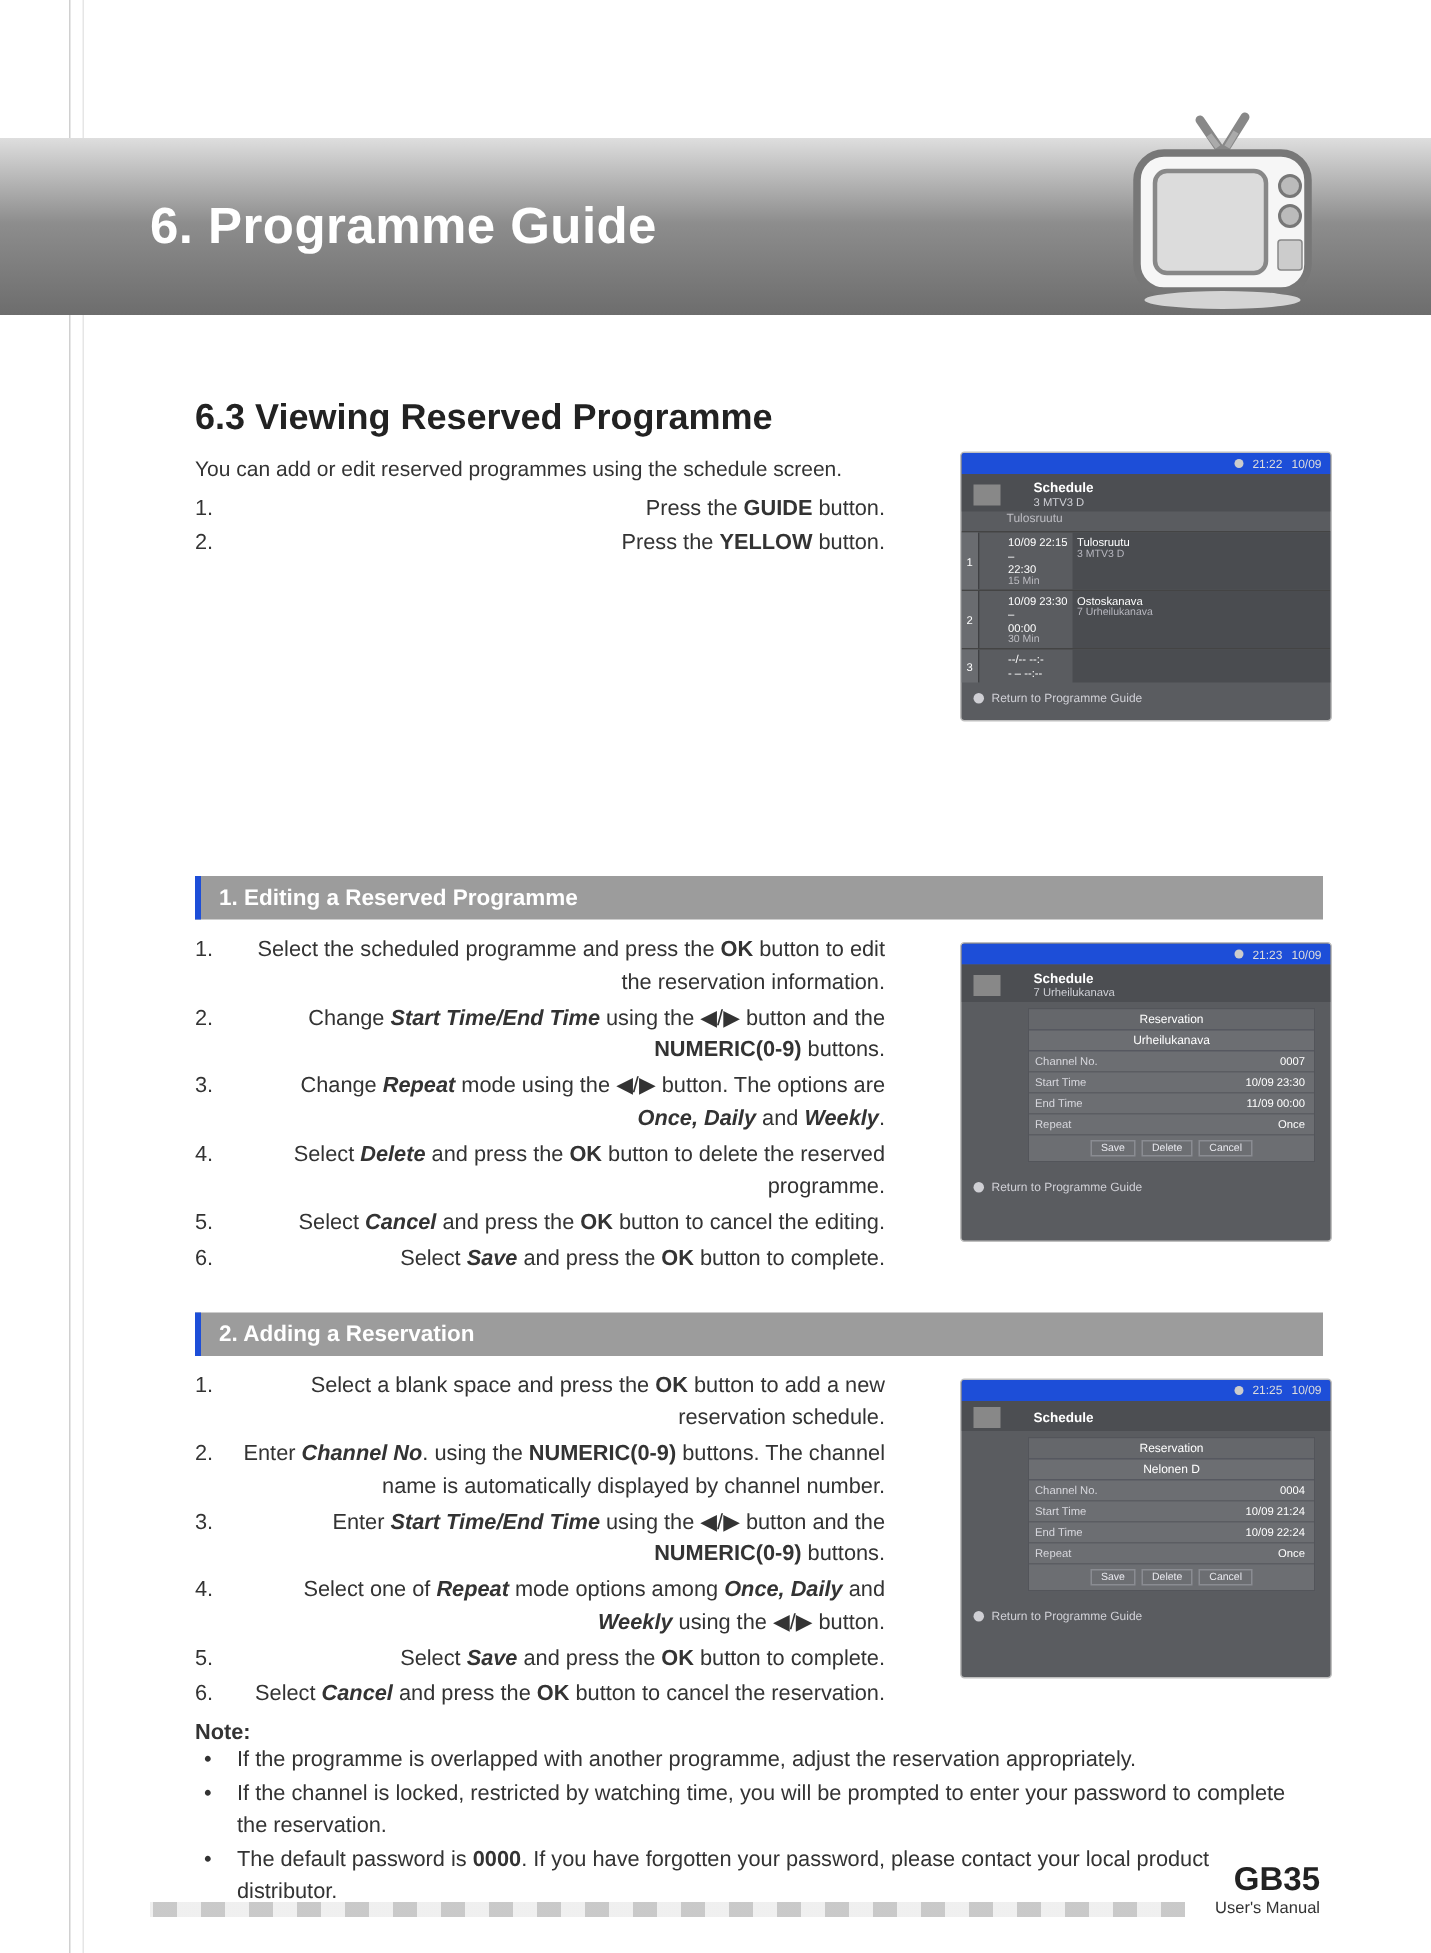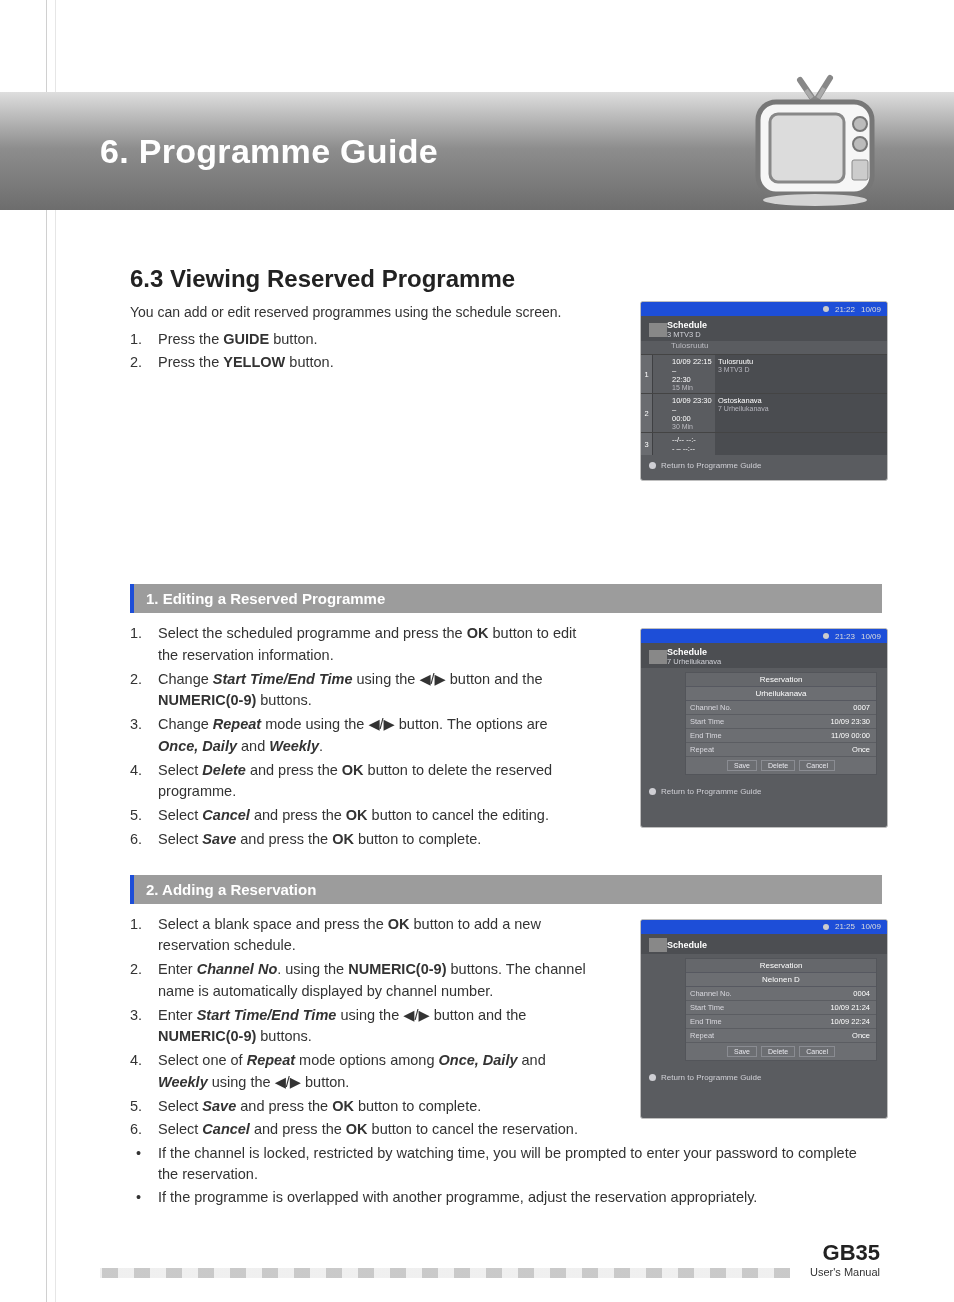--- a/index.html
+++ b/index.html
@@ -56,20 +56,21 @@
     margin-bottom: 6px;
     line-height: 1.4;
     max-width: 450px;
   }
   .step-list {
     list-style: none;
     counter-reset: step;
     font-size: 14.5px;
     line-height: 1.5;
     max-width: 460px;
+    text-align: right;
   }
   .step-list > li {
     counter-increment: step;
     padding-left: 28px;
     position: relative;
     margin-bottom: 2px;
   }
   .step-list > li::before {
     content: counter(step) ".";
     position: absolute;
@@ -109,21 +110,21 @@
     font-size: 9px;
     color: #d8d8de;
     overflow: hidden;
   }
   .scr-top{
     background:#1d4ed8; height:14px; display:flex; justify-content:flex-end;
     align-items:center; padding-right:6px; gap:6px; font-size:8px; color:#ddd;
   }
   .scr-dot{width:6px;height:6px;border-radius:50%;background:#ccc;display:inline-block;}
   .scr-hdr{
-    display:flex; align-items:center; gap:0; padding:4px 8px 2px 8px;
+    display:flex; align-items:center; gap:22px; padding:4px 8px 2px 8px;
     background:#4c4e52;
   }
   .scr-hdr .ico{width:18px;height:14px;background:#888;display:inline-block;}
   .scr-hdr-txt{font-size:9px;color:#fff;font-weight:600;}
   .scr-sub{font-size:8px;color:#bcbcc2;padding:0 8px 4px 30px;}
   .scr-row{
     display:flex; font-size:7.5px; border-top:1px solid #444;
   }
   .scr-row .idx{
     width:12px;background:#6a6c70;color:#fff;display:flex;align-items:center;justify-content:center;
@@ -367,23 +368,25 @@
             <span class="pbtn">Delete</span>
             <span class="pbtn">Cancel</span>
           </div>
       </div>
       <div class="scr-foot">
           <span class="d"></span>
           <span>Return to Programme Guide</span>
         </div>
     </div>
 
+    <div class="note-label">Note:</div>
     <ul class="bullet-list" style="max-width:740px;">
+      <li><span>If the programme is overlapped with another programme, adjust the reservation appropriately.</span></li>
       <li><span>If the channel is locked, restricted by watching time, you will be prompted to enter your password to complete the reservation.</span></li>
-      <li><span>If the programme is overlapped with another programme, adjust the reservation appropriately.</span></li>
+      <li><span>The default password is </span><span class="b">0000</span><span>. If you have forgotten your password, please contact your local product distributor.</span></li>
     </ul>
   </div>
 
 </div>
 
 <div class="page-footer">
   <div class="footer-bar"></div>
   <div class="pg-num">
     <div class="big">GB35</div>
     <div class="small">User's Manual</div>

